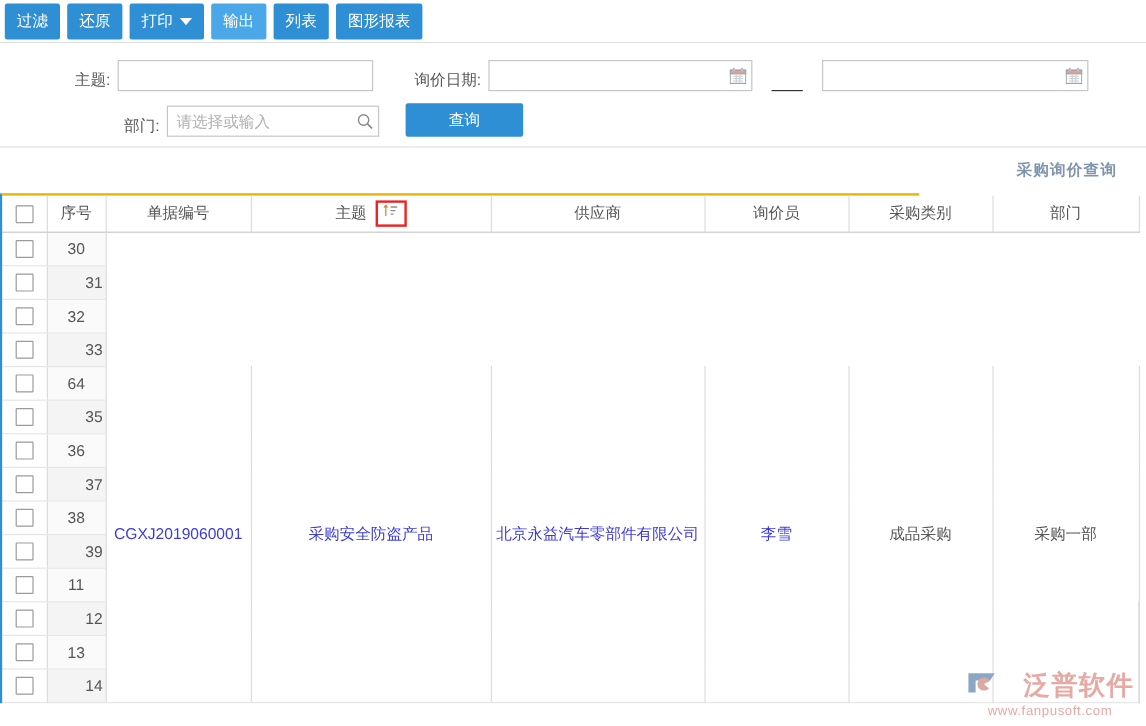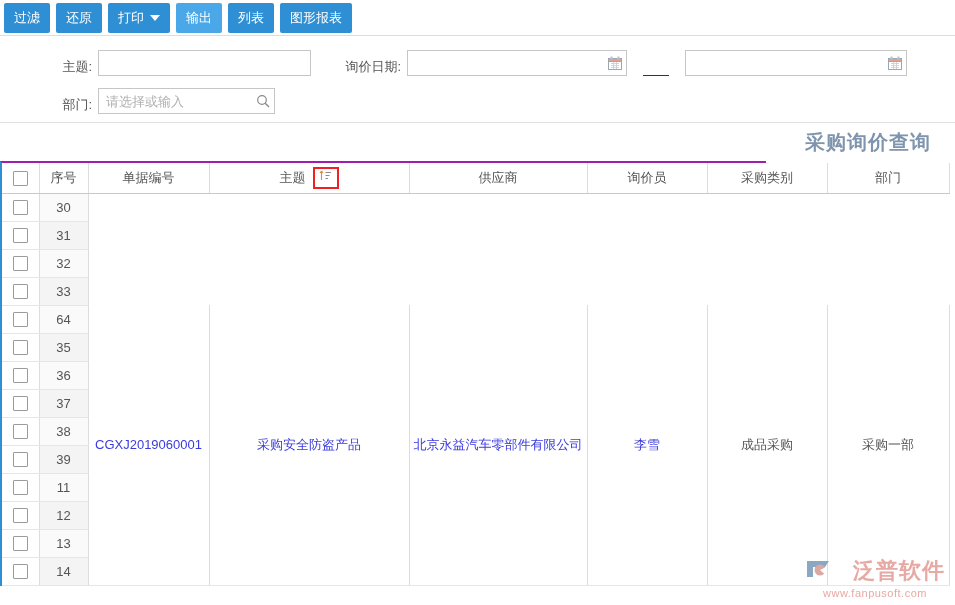--- a/index.html
+++ b/index.html
@@ -60,21 +60,21 @@
     padding: 10px 0 8px 0;
     border-bottom: 1px solid #e2e2e2;
     background: #ffffff;
   }
   .form-row {
     display: flex;
     align-items: flex-end;
     height: 30px;
     margin-bottom: 8px;
   }
-  .form-row:last-child { margin-bottom: 0; }
+  .form-row:last-child { margin-bottom: 0; margin-left: 41px; }
   .f-label {
     text-align: right;
     font-size: 13px;
     color: #555555;
     padding-right: 6px;
     white-space: nowrap;
   }
   .f-input {
     height: 26px;
     border: 1px solid #c6c6c6;
@@ -119,29 +119,29 @@
   
   #title-bar {
     height: 38px;
     display: flex;
     align-items: center;
     justify-content: flex-end;
     padding-right: 24px;
     box-sizing: border-box;
   }
   #page-title {
-    font-size: 20px;
+    font-size: 13px;
     font-weight: bold;
     color: #7f95ad;
     letter-spacing: 1px;
   }
 
   
   #grid {
-    border-top: 2px solid #a21caf;
+    border-top: 2px solid #eab308;
     border-left: 2px solid #2f8fd4;
     width: 766px;
     box-sizing: border-box;
   }
   table.grid-table {
     border-collapse: collapse;
     table-layout: fixed;
     width: 947px;
     font-size: 13px;
   }
@@ -162,21 +162,21 @@
     color: #555555;
     background: #ffffff;
     border-bottom: 1px solid #c9c9c9;
     height: 30px;
     font-size: 13px;
   }
   td.rownum {
     color: #555555;
     background: #fafafa;
   }
-  tr.alt td.rownum { background: #f4f4f4; }
+  tr.alt td.rownum { background: #f4f4f4; text-align: right; }
   td.cb-cell, th.cb-cell { background: #ffffff; }
   .cbx {
     width: 13px;
     height: 13px;
     border: 1px solid #9b9b9b;
     background: #ffffff;
     display: inline-block;
     vertical-align: middle;
     border-radius: 1px;
     cursor: pointer;
@@ -298,20 +298,21 @@
     <div class="f-label" style="width:92px;">部门:</div>
     <div class="input-wrap">
       <input class="f-input" style="width: 177px;" id="department-input" placeholder="请选择或输入">
       <span class="in-icon">
         <svg width="14" height="14" viewBox="0 0 14 14">
           <circle cx="6" cy="6" r="4.3" fill="none" stroke="#8a8a8a" stroke-width="1.2"></circle>
           <line x1="9.2" y1="9.2" x2="13" y2="13" stroke="#8a8a8a" stroke-width="1.4"></line>
         </svg>
       </span>
     </div>
+    <button id="query-button" style="margin-left:22px;">查询</button>
   </div>
 </div>
 
 <div id="title-bar">
   <span id="page-title">采购询价查询</span>
 </div>
 
 <div id="grid">
   <table class="grid-table">
     <colgroup id="grid-colgroup">

